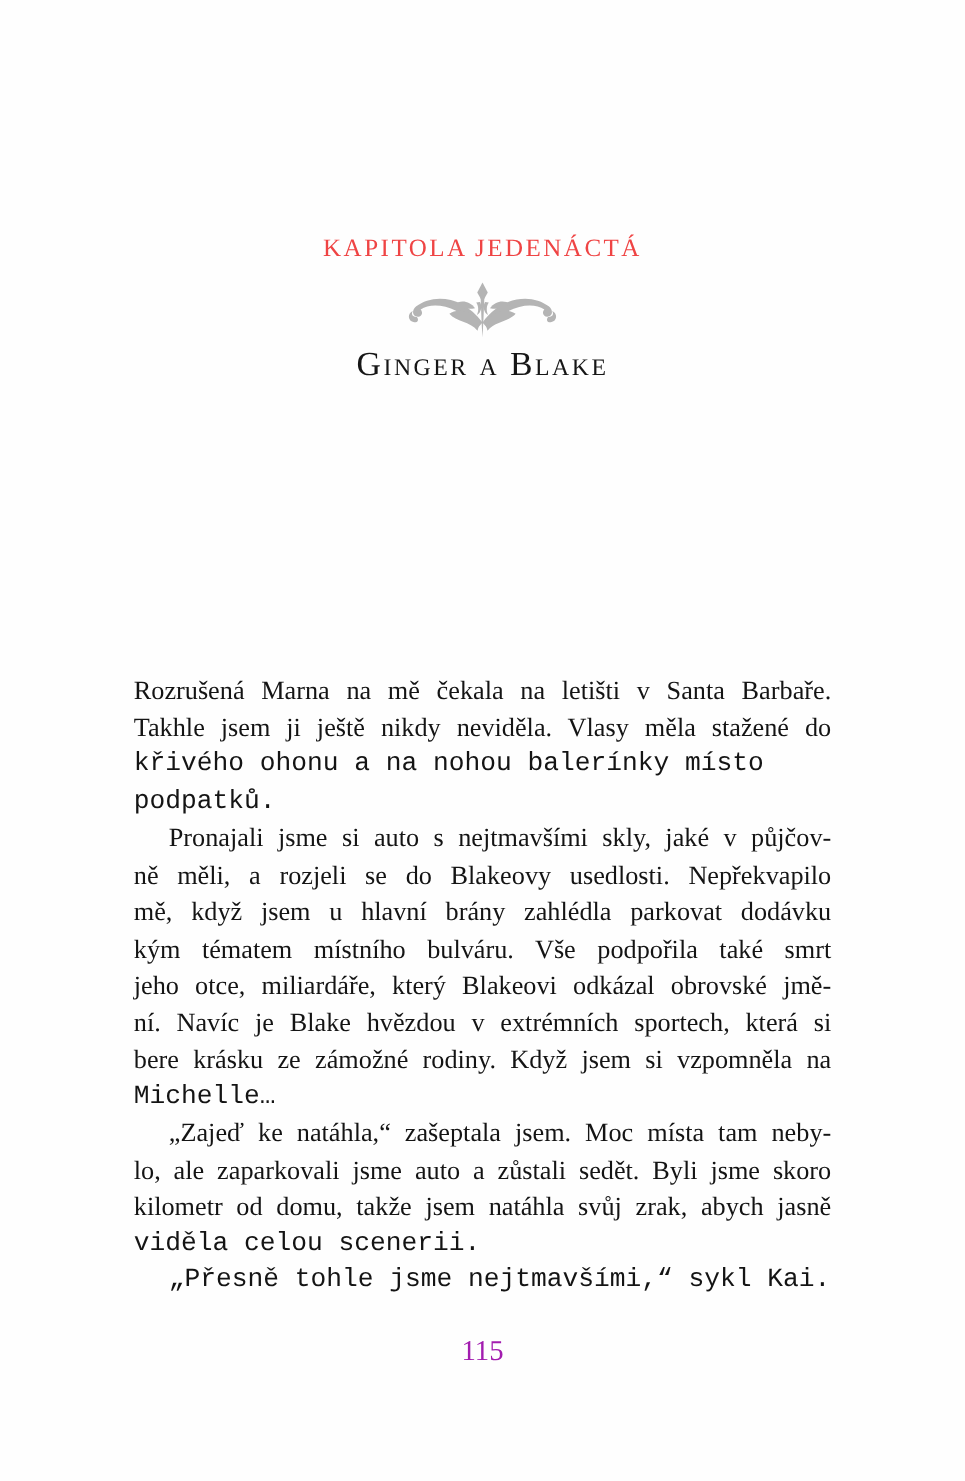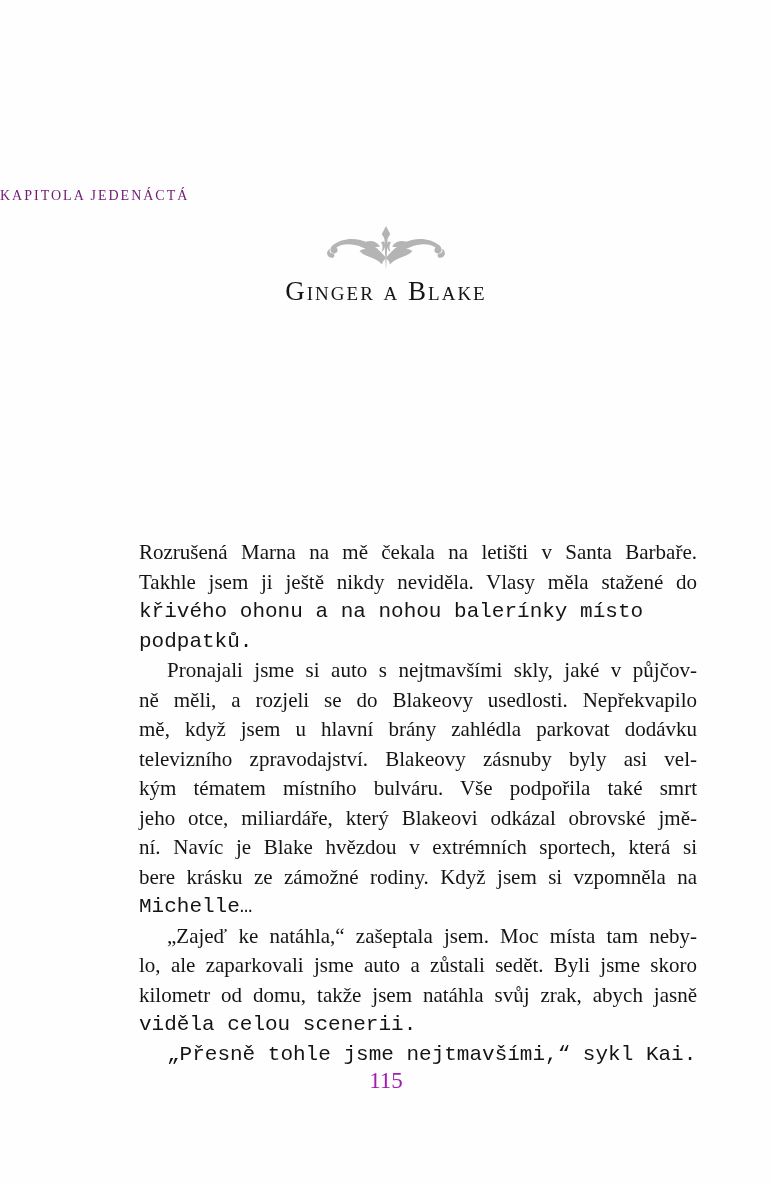--- a/index.html
+++ b/index.html
@@ -11,23 +11,24 @@
     background: #fefefe;
     color: #1c1c1c;
     font-family: "Liberation Serif", serif;
     overflow: hidden;
   }
   .chapter-label {
     position: absolute;
     top: 188px;
     left: 0;
     width: 100%;
-    font-size: 14px;
+    text-align: center;
+    font-size: 20px;
     letter-spacing: 2px;
-    color: #701a75;
+    color: #ef4444;
   }
   .ornament-wrap {
     position: absolute;
     top: 224px;
     left: 0;
     width: 100%;
     text-align: center;
   }
   .ornament-wrap svg { display: inline-block; }
   .chapter-title {
@@ -42,21 +43,20 @@
     color: #161616;
   }
   .bodytext {
     position: absolute;
     top: 538px;
     left: 107px;
     width: 558px;
     font-size: 21px;
     line-height: 29.5px;
     color: #141414;
-    margin-left: 32px;
   }
   .line { width: 100%; }
   .j { text-align: justify; text-align-last: justify; }
   .last { text-align: left; text-align-last: left; font-family: Liberation Mono, monospace; }
   .ind { text-indent: 28px; }
   .page-number {
     position: absolute;
     top: 1068px;
     left: 0;
     width: 100%;
@@ -102,21 +102,20 @@
 
   <div class="bodytext">
 
     <div class="line j">Rozrušená Marna na mě čekala na letišti v Santa Barbaře.</div>
     <div class="line j">Takhle jsem ji ještě nikdy neviděla. Vlasy měla stažené do</div>
     <div class="line last">křivého ohonu a na nohou balerínky místo podpatků.</div>
 
     <div class="line j ind">Pronajali jsme si auto s nejtmavšími skly, jaké v půjčov-</div>
     <div class="line j">ně měli, a rozjeli se do Blakeovy usedlosti. Nepřekvapilo</div>
     <div class="line j">mě, když jsem u hlavní brány zahlédla parkovat dodávku</div>
-    <div class="line j">televizního zpravodajství. Blakeovy zásnuby byly asi vel-</div>
     <div class="line j">kým tématem místního bulváru. Vše podpořila také smrt</div>
     <div class="line j">jeho otce, miliardáře, který Blakeovi odkázal obrovské jmě-</div>
     <div class="line j">ní. Navíc je Blake hvězdou v extrémních sportech, která si</div>
     <div class="line j">bere krásku ze zámožné rodiny. Když jsem si vzpomněla na</div>
     <div class="line last">Michelle…</div>
 
     <div class="line j ind">„Zajeď ke natáhla,“ zašeptala jsem. Moc místa tam neby-</div>
     <div class="line j">lo, ale zaparkovali jsme auto a zůstali sedět. Byli jsme skoro</div>
     <div class="line j">kilometr od domu, takže jsem natáhla svůj zrak, abych jasně</div>
     <div class="line last">viděla celou scenerii.</div>

